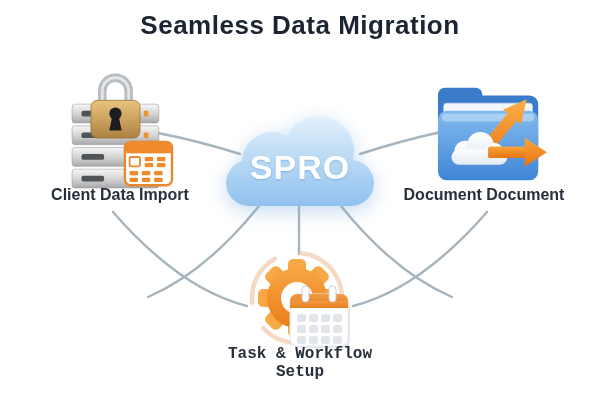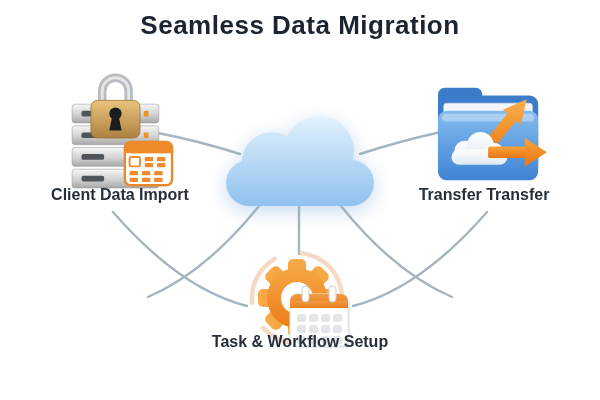--- a/index.html
+++ b/index.html
@@ -38,21 +38,21 @@
     position: absolute; text-align: center;
     font-size: 16px; font-weight: 700; color: #262f3a;
   }
 
   #server-svg   { left: 66px;  top: 57px;  width: 114px; height: 132px; }
   #folder-svg   { left: 432px; top: 80px;  width: 116px; height: 106px; }
   #gear-svg     { left: 240px; top: 250px; width: 120px; height: 100px; }
 
   #label-left   { left: 20px;  top: 186px; width: 200px; }
   #label-right  { left: 384px; top: 186px; width: 200px; }
-  #label-bottom { left: 200px; top: 333px; width: 200px; }
+  #label-bottom { left: 200px; top: 345px; width: 200px; font-family: Liberation Mono, monospace; }
 </style>
 </head>
 <body>
 
 <div class="canvas">
 
   <svg class="connectors" viewBox="0 0 600 400" aria-hidden="true">
     <path d="M 158 133 Q 199 141 240 154"></path>
     <path d="M 360 154 Q 400 141 441 132"></path>
     <path d="M 299 206 L 299 254"></path>
@@ -70,20 +70,21 @@
         <linearGradient id="cg" x1="0" y1="0" x2="0" y2="96" gradientUnits="userSpaceOnUse">
           <stop offset="0" stop-color="#e6f3fd"></stop>
           <stop offset="0.5" stop-color="#b9d9f5"></stop>
           <stop offset="1" stop-color="#8fc0ee"></stop>
         </linearGradient>
       </defs>
       <circle cx="50" cy="50" r="30" fill="url(#cg)"></circle>
       <circle cx="97" cy="39" r="35" fill="url(#cg)"></circle>
       <rect x="4" y="48" width="148" height="46" rx="23" fill="url(#cg)"></rect>
     </svg>
+    <div class="cloud-label">SPRO</div>
   </div>
 
   <div class="node">
     <svg id="server-svg" class="node-icon" viewBox="0 0 120 140" aria-hidden="true">
       <defs>
         <linearGradient id="sg" x1="0" y1="0" x2="0" y2="1">
           <stop offset="0" stop-color="#f6f6f6"></stop>
           <stop offset="0.55" stop-color="#d2d2d2"></stop>
           <stop offset="1" stop-color="#a8a8a8"></stop>
         </linearGradient>
@@ -176,21 +177,21 @@
         <circle cx="34" cy="74" r="11" fill="url(#fcg)"></circle>
         <circle cx="50" cy="68" r="14" fill="url(#fcg)"></circle>
         <circle cx="64" cy="75" r="10" fill="url(#fcg)"></circle>
         <rect x="20" y="72" width="58" height="16" rx="8" fill="url(#fcg)"></rect>
       </g>
       <g>
         <rect x="58" y="69" width="40" height="12" rx="2" fill="url(#arg)"></rect>
         <path d="M 96 60 L 119 75 L 96 90 Z" fill="url(#arg)"></path>
       </g>
     </svg>
-    <div class="node-label" id="label-right">Transfer Transfer</div>
+    <div class="node-label" id="label-right">Document Document</div>
   </div>
 
   <div class="node">
     <svg id="gear-svg" class="node-icon" viewBox="0 0 120 100" aria-hidden="true">
       <defs>
         <linearGradient id="gg" x1="0" y1="-39" x2="0" y2="39" gradientUnits="userSpaceOnUse">
           <stop offset="0" stop-color="#f8ab4a"></stop>
           <stop offset="1" stop-color="#e97713"></stop>
         </linearGradient>
         <linearGradient id="chg" x1="0" y1="0" x2="0" y2="1">

